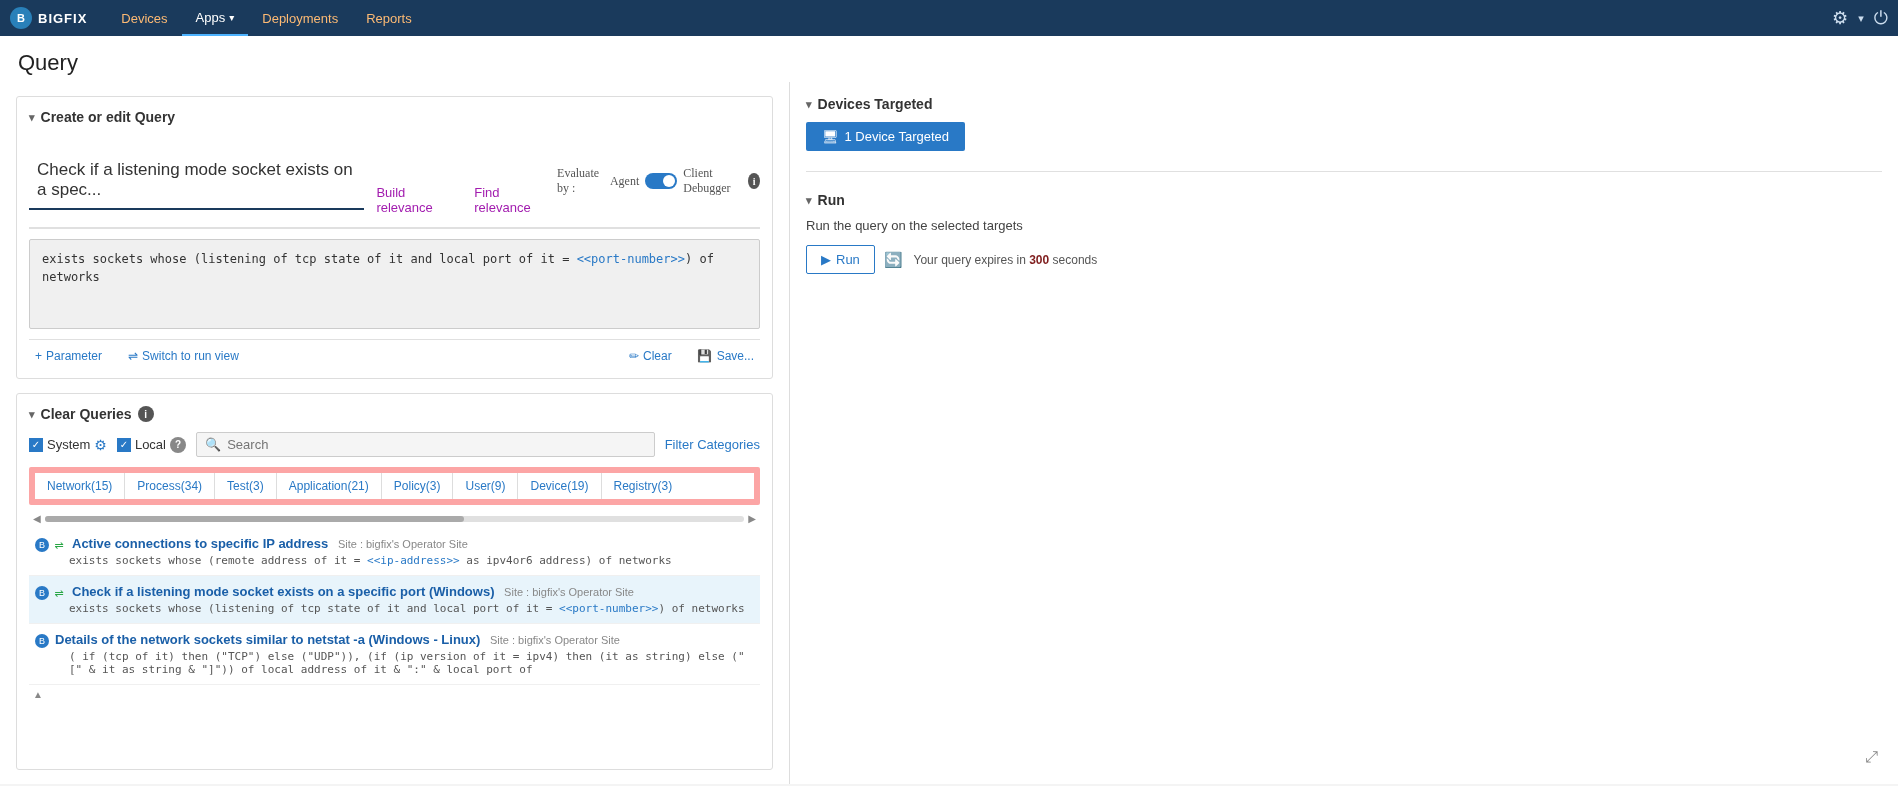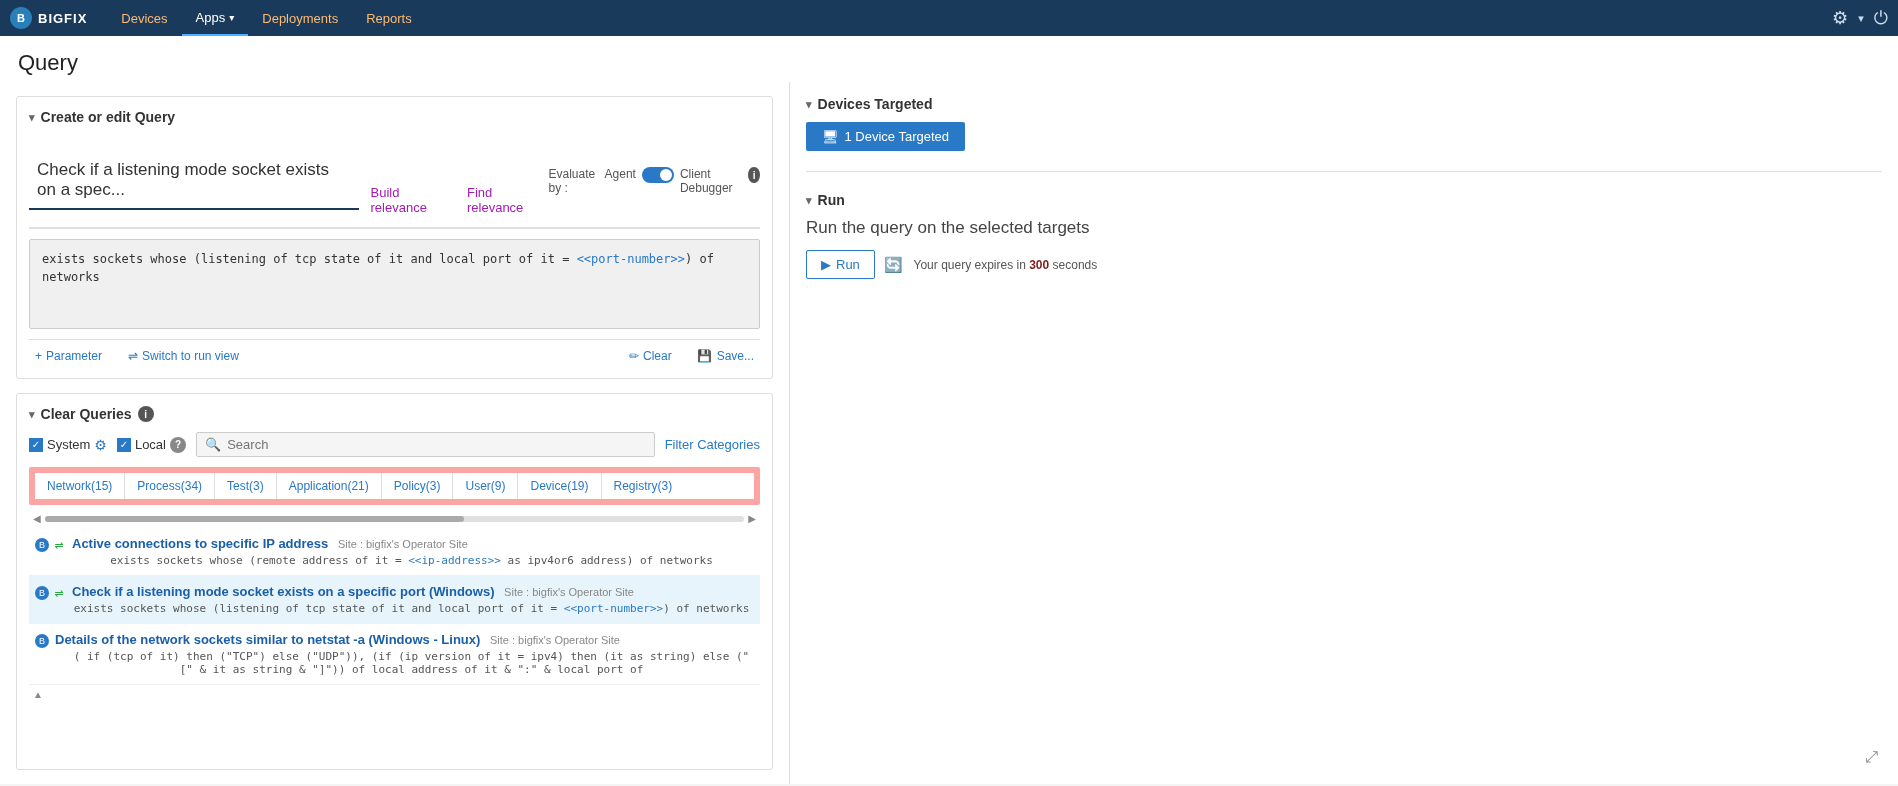--- a/index.html
+++ b/index.html
@@ -113,25 +113,26 @@
     .query-tab-name {
       font-size: 17px;
       color: #333;
       padding: 6px 8px 8px;
       border-bottom: 2px solid #1a3a5c;
       margin-bottom: -2px;
       font-weight: normal;
     }
     .evaluate-bar {
       display: flex;
-      align-items: flex-start;
+      align-items: center;
       gap: 6px;
       margin-left: auto;
       font-size: 12px;
       color: #555;
+      font-family: Liberation Serif, serif;
     }
     .toggle-switch {
       display: flex;
       align-items: center;
       gap: 4px;
     }
     .toggle-track {
       width: 32px; height: 16px;
       background: #2979c6;
       border-radius: 8px;
@@ -311,40 +312,39 @@
       font-size: 11px;
       color: #888;
       margin-left: 6px;
     }
     .query-code {
       font-size: 11px;
       color: #555;
       margin-top: 2px;
       margin-left: 34px;
       font-family: monospace;
-      text-align: center;
     }
     .query-code .highlight { color: #2979c6; }
 
     
     .devices-section { margin-bottom: 20px; }
     .devices-desc { font-size: 13px; color: #444; margin-bottom: 12px; }
     .target-btn {
       background: #2979c6;
       color: #fff;
       border: none;
       padding: 7px 16px;
       font-size: 13px;
       cursor: pointer;
       border-radius: 2px;
       display: flex; align-items: center; gap: 6px;
     }
 
     .run-section { margin-top: 20px; }
-    .run-desc { font-size: 17px; color: #444; margin-bottom: 12px; }
+    .run-desc { font-size: 13px; color: #444; margin-bottom: 12px; }
     .run-bar {
       display: flex; align-items: center; gap: 10px;
     }
     .run-btn {
       background: #fff;
       border: 1px solid #2979c6;
       color: #2979c6;
       padding: 6px 14px;
       font-size: 13px;
       cursor: pointer;

